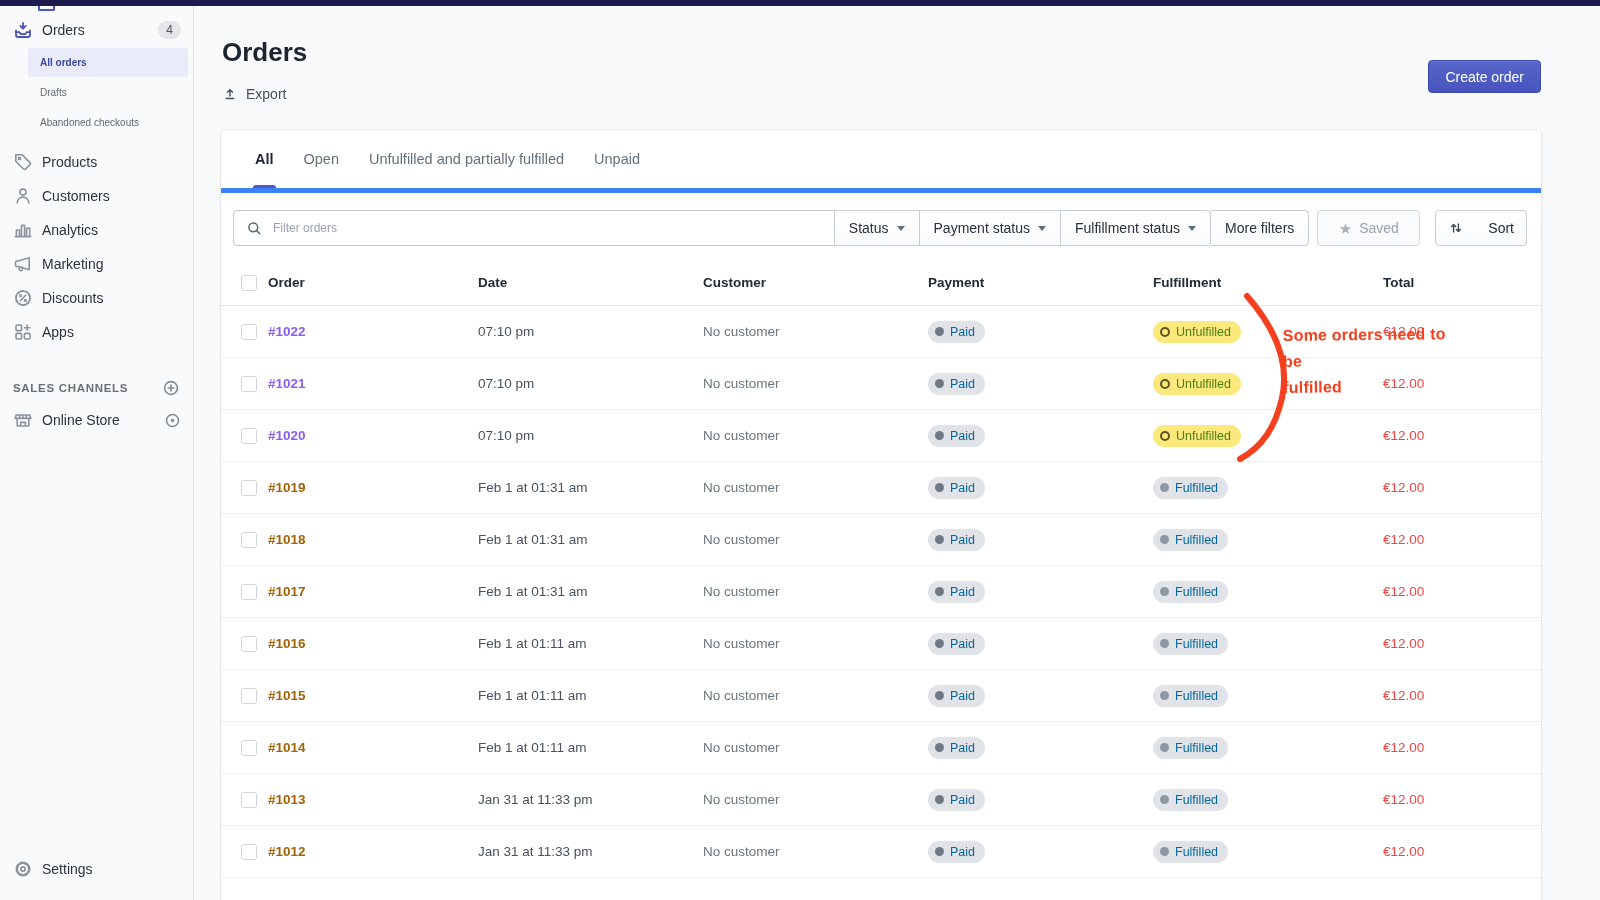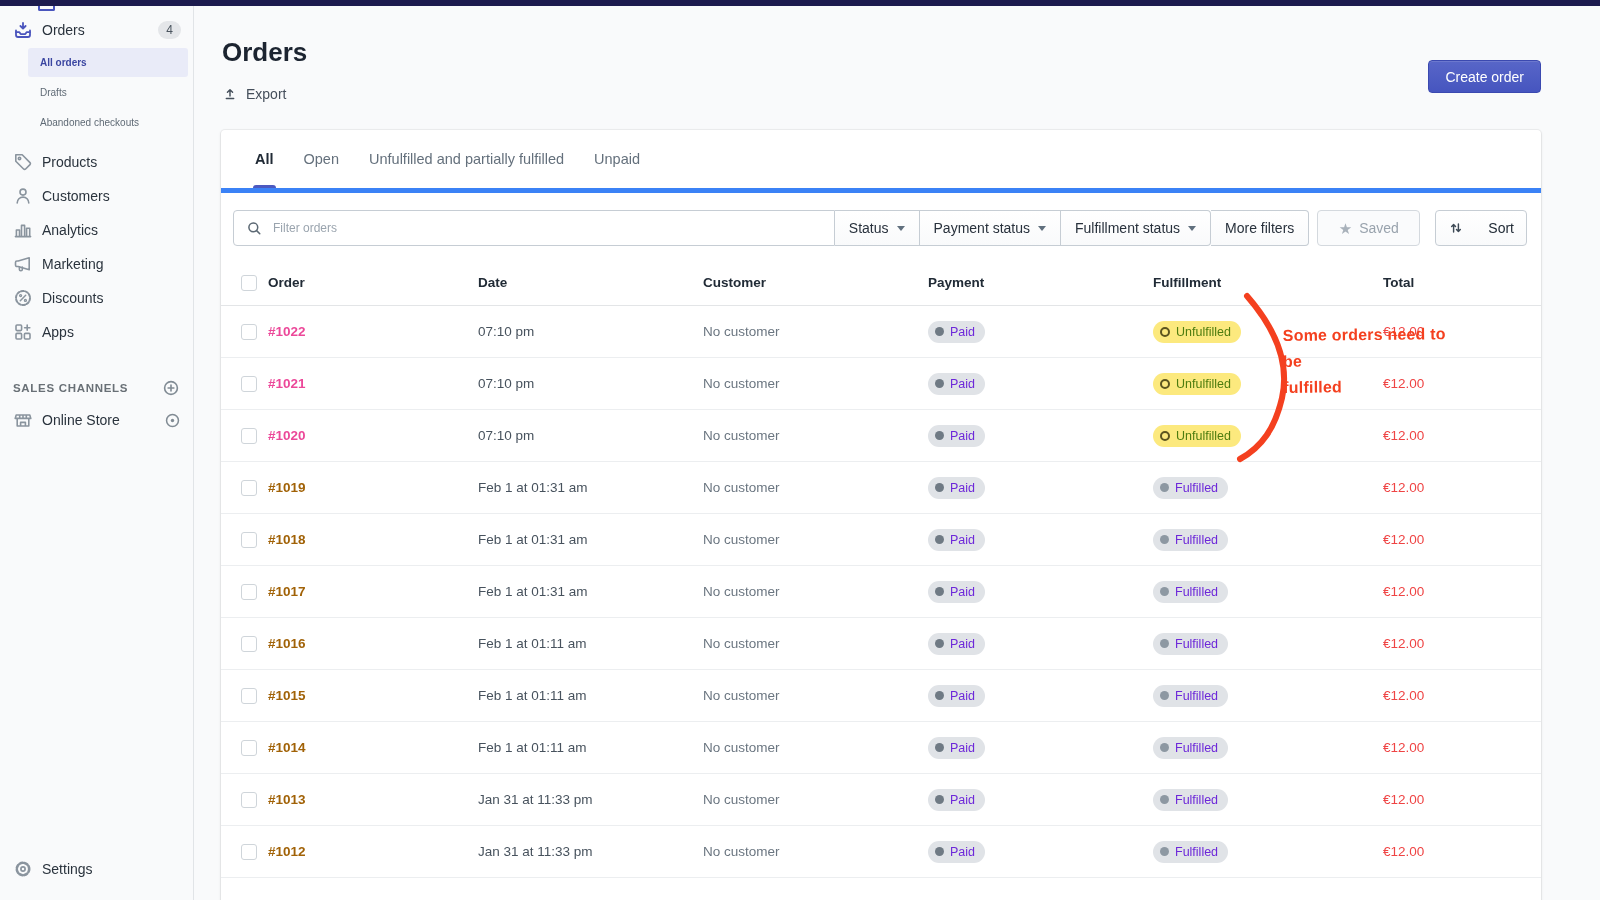--- a/index.html
+++ b/index.html
@@ -81,27 +81,27 @@
   .sort-btn .icon { width:16px; height:16px; color:#3e4a56; }
 
   .thead, .trow { display:grid; grid-template-columns:27px 210px 225px 225px 225px 230px 1fr;
     align-items:center; padding:0 14px 0 20px; }
   .thead { height:46px; font-size:13.5px; font-weight:700; color:#212b36;
     border-bottom:1px solid #e3e5e7; }
   .trow { height:52px; font-size:13.5px; border-bottom:1px solid #eceef0; cursor:pointer; }
   .checkbox { width:16px; height:16px; border:1.5px solid #cfd5da; border-radius:3px;
     background:#fff; cursor:pointer; }
   .order-cell { font-weight:700; color:#a16207; }
-  .order-cell.link { color:#ec4899; }
+  .order-cell.link { color:#8b5cf6; }
   .date-cell { color:#47525d; }
   .customer-cell { color:#6b7681; }
   .total-cell, .th-total { text-align:left; }
   .total-cell { color:#ef4444; }
   .pill { display:inline-flex; align-items:center; gap:6px; height:22px;
-    padding:0 10px 0 7px; border-radius:11px; background:#e0e3e7; color:#6d28d9; font-size:12.5px; }
+    padding:0 10px 0 7px; border-radius:11px; background:#e0e3e7; color:#0369a1; font-size:12.5px; }
   .dot { width:9px; height:9px; border-radius:50%; flex:none; }
   .dot-paid { background:#6f7a84; }
   .dot-fulfilled { background:#8d98a2; }
   .pill.attention { background:#fce97e; color:#4d7c0f; }
   .pill.attention .dot { width:10px; height:10px; background:transparent; border:2.6px solid #5c551f; }
 
   
   .annotation-layer { position:absolute; inset:0; pointer-events:none; z-index:40; }
   .ann-text { position:absolute; left:1283px; top:322px; width:180px; color:#f4401f;
     font-weight:700; font-size:16px; line-height:26px; transform:rotate(-.6deg);

